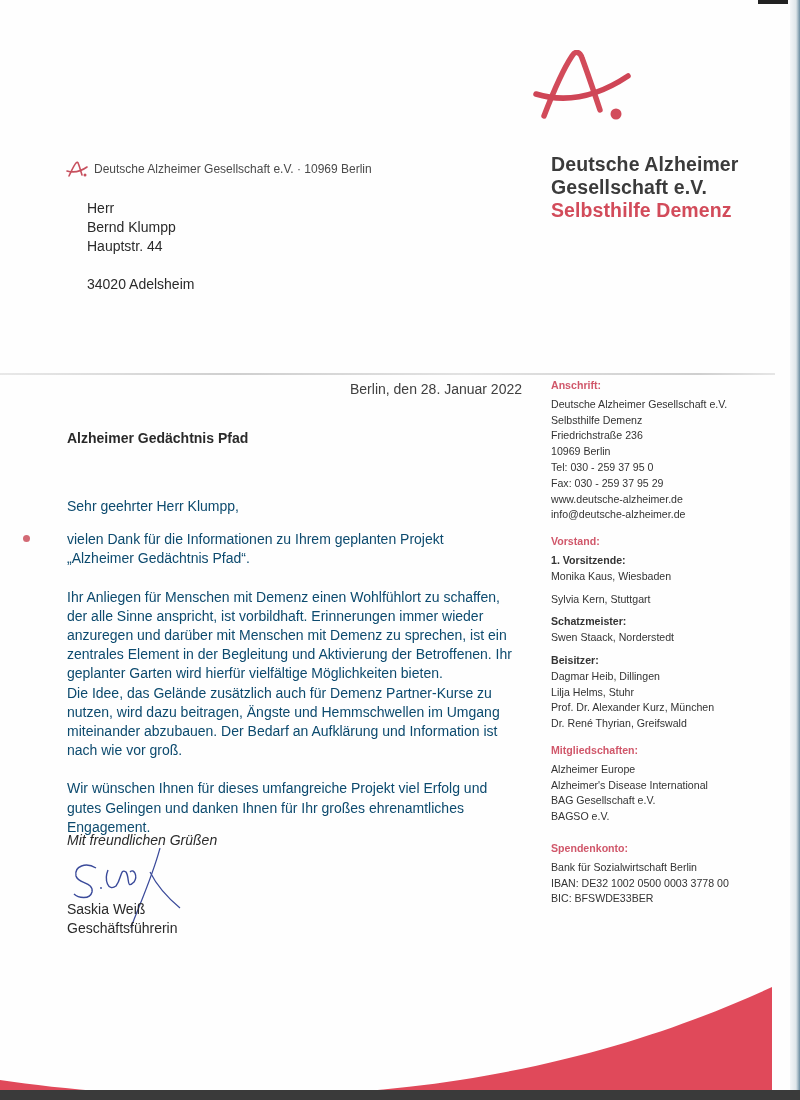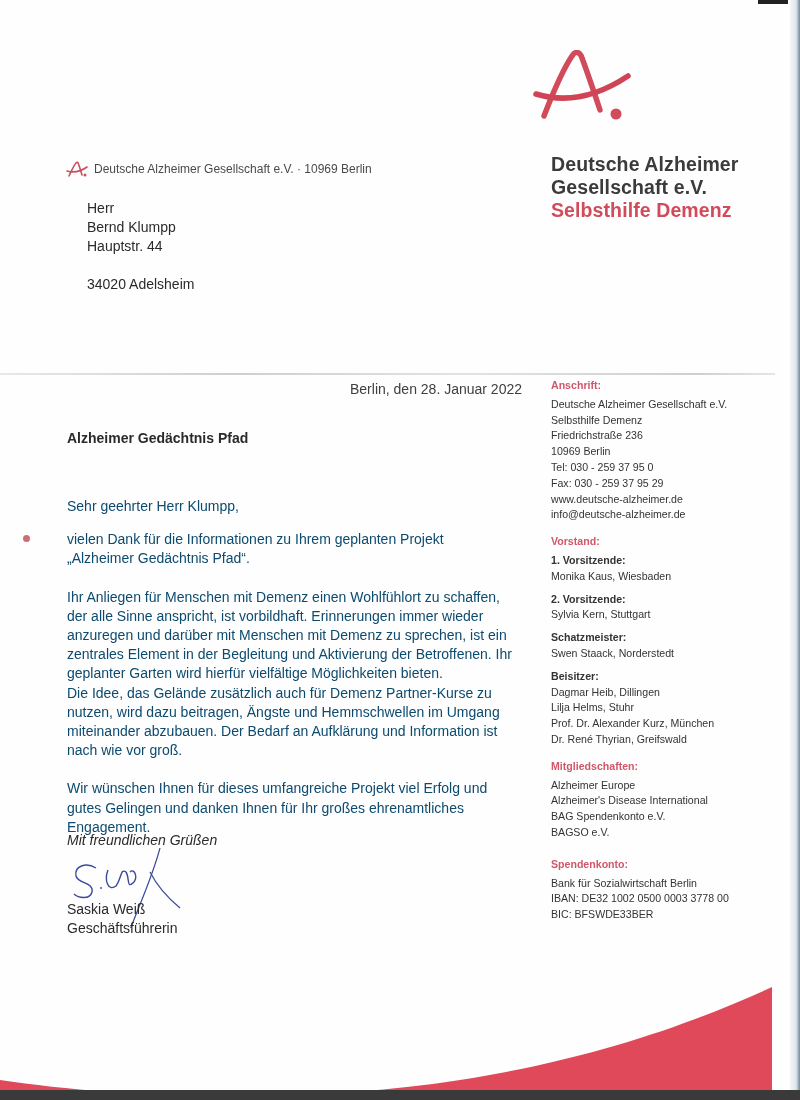--- a/index.html
+++ b/index.html
@@ -154,41 +154,40 @@
       <span class="l">info@deutsche-alzheimer.de</span>
     </div>
 
     <div class="section">
       <span class="sec-title">Vorstand:</span>
       <div class="group">
         <span class="b">1. Vorsitzende:</span>
         <span class="l">Monika Kaus, Wiesbaden</span>
       </div>
       <div class="group">
-        <span class="b">2. Vorsitzende:</span>
         <span class="l">Sylvia Kern, Stuttgart</span>
       </div>
       <div class="group">
         <span class="b">Schatzmeister:</span>
         <span class="l">Swen Staack, Norderstedt</span>
       </div>
       <div class="group">
         <span class="b">Beisitzer:</span>
         <span class="l">Dagmar Heib, Dillingen</span>
         <span class="l">Lilja Helms, Stuhr</span>
         <span class="l">Prof. Dr. Alexander Kurz, München</span>
         <span class="l">Dr. René Thyrian, Greifswald</span>
       </div>
     </div>
 
     <div class="section">
       <span class="sec-title">Mitgliedschaften:</span>
       <span class="l">Alzheimer Europe</span>
       <span class="l">Alzheimer's Disease International</span>
-      <span class="l">BAG Spendenkonto e.V.</span>
+      <span class="l">BAG Gesellschaft e.V.</span>
       <span class="l">BAGSO e.V.</span>
     </div>
 
     <div class="section" style="margin-top:16px;">
       <span class="sec-title">Spendenkonto:</span>
       <span class="l">Bank für Sozialwirtschaft Berlin</span>
       <span class="l">IBAN: DE32 1002 0500 0003 3778 00</span>
       <span class="l">BIC: BFSWDE33BER</span>
     </div>
   </div>

